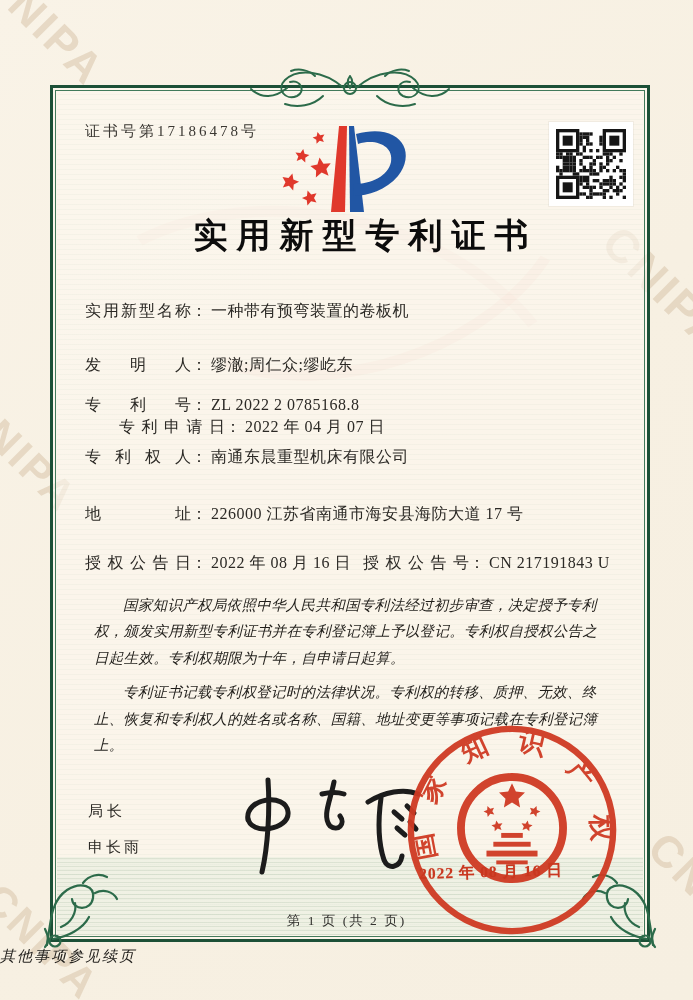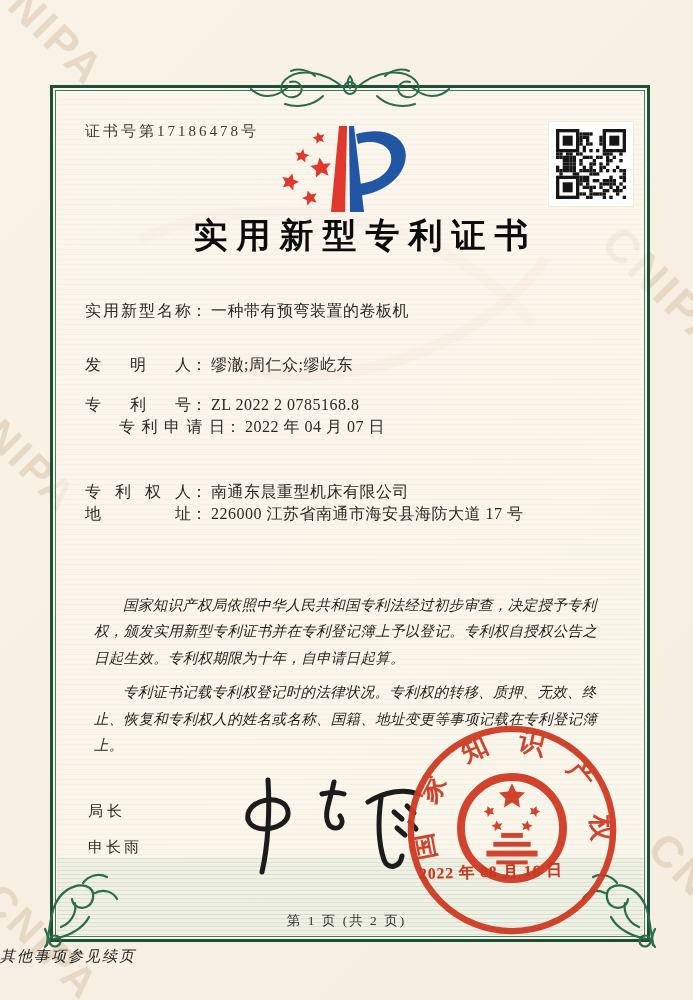--- a/index.html
+++ b/index.html
@@ -44,21 +44,21 @@
           box-shadow:0 0 0 1px rgba(0,0,0,.04);display:flex;align-items:center;justify-content:center;}
   #logo{position:absolute;left:276px;top:116px;width:148px;height:102px;}
   #title{position:absolute;left:8px;width:100%;top:213px;text-align:center;font-size:34px;font-weight:bold;
          letter-spacing:9px;padding-left:22px;box-sizing:border-box;color:#0c0c0c;}
 
   .frow{position:absolute;left:85px;width:540px;font-size:16px;color:#2b2925;white-space:nowrap;}
   .flabel{display:inline-block;width:106px;text-align:justify;text-align-last:justify;vertical-align:bottom;}
   .colon{margin-right:4px;}
   .fval{letter-spacing:.5px;}
   #row0{top:301px;} #row1{top:355px;} #row2{top:395px;} #row3{top:417px;margin-left:34px;}
-  #row4{top:482px;font-family:Liberation Mono, monospace;} #row5{top:504px;} #row6{top:553px;}
+  #row4{top:447px;font-family:Liberation Mono, monospace;} #row5{top:504px;} #row6{top:553px;}
   #grant-num{position:absolute;left:278px;top:0;}
 
   #paras{position:absolute;left:86px;top:584px;width:524px;font-size:14.5px;line-height:1.82;
          color:#201e1a;font-style:italic;}
   #paras p{margin:8px;text-indent:2em;letter-spacing:.3px;}
 
   #signer-title{position:absolute;left:88px;top:802px;font-size:15px;letter-spacing:4px;color:#2b2925;}
   #signer-name{position:absolute;left:88px;top:838px;font-size:15px;letter-spacing:3px;color:#2b2925;}
   #signature{position:absolute;left:218px;top:768px;}
 
@@ -317,20 +317,24 @@
   </div>
   <div class="frow" id="row3">
     <span class="flabel">专利申请日</span><span class="colon">：</span><span class="fval">2022 年 04 月 07 日</span>
   </div>
   <div class="frow" id="row4">
     <span class="flabel">专利权人</span><span class="colon">：</span><span class="fval">南通东晨重型机床有限公司</span>
   </div>
   <div class="frow" id="row5">
     <span class="flabel">地址</span><span class="colon">：</span><span class="fval">226000 江苏省南通市海安县海防大道 17 号</span>
   </div>
+  <div class="frow" id="row6">
+    <span><span class="flabel">授权公告日</span><span class="colon">：</span><span class="fval">2022 年 08 月 16 日</span></span>
+    <span id="grant-num"><span class="flabel">授权公告号</span><span class="colon">：</span><span class="fval">CN 217191843 U</span></span>
+  </div>
 
   <div id="paras">
     <p>国家知识产权局依照中华人民共和国专利法经过初步审查，决定授予专利权，颁发实用新型专利证书并在专利登记簿上予以登记。专利权自授权公告之日起生效。专利权期限为十年，自申请日起算。</p>
     <p>专利证书记载专利权登记时的法律状况。专利权的转移、质押、无效、终止、恢复和专利权人的姓名或名称、国籍、地址变更等事项记载在专利登记簿上。</p>
   </div>
 
   <div id="signer-title">局长</div>
   <div id="signer-name">申长雨</div>
 
   <svg id="signature" width="210" height="110" viewBox="0 0 210 110">

